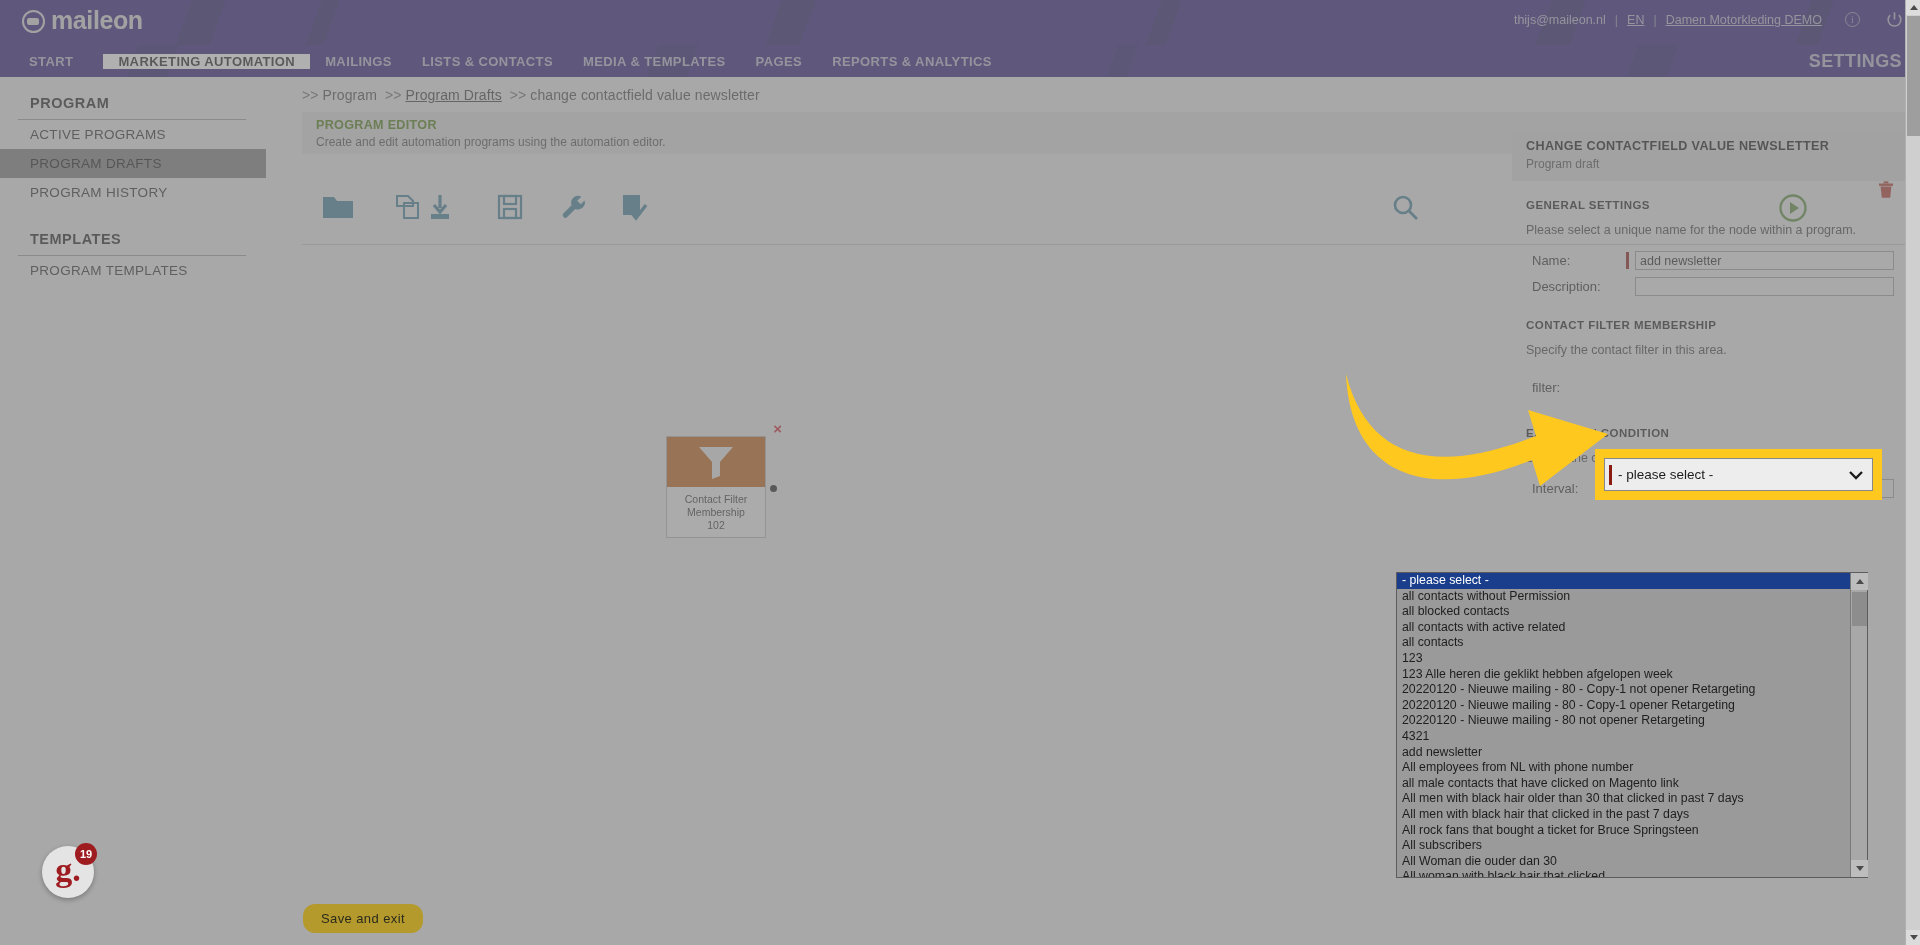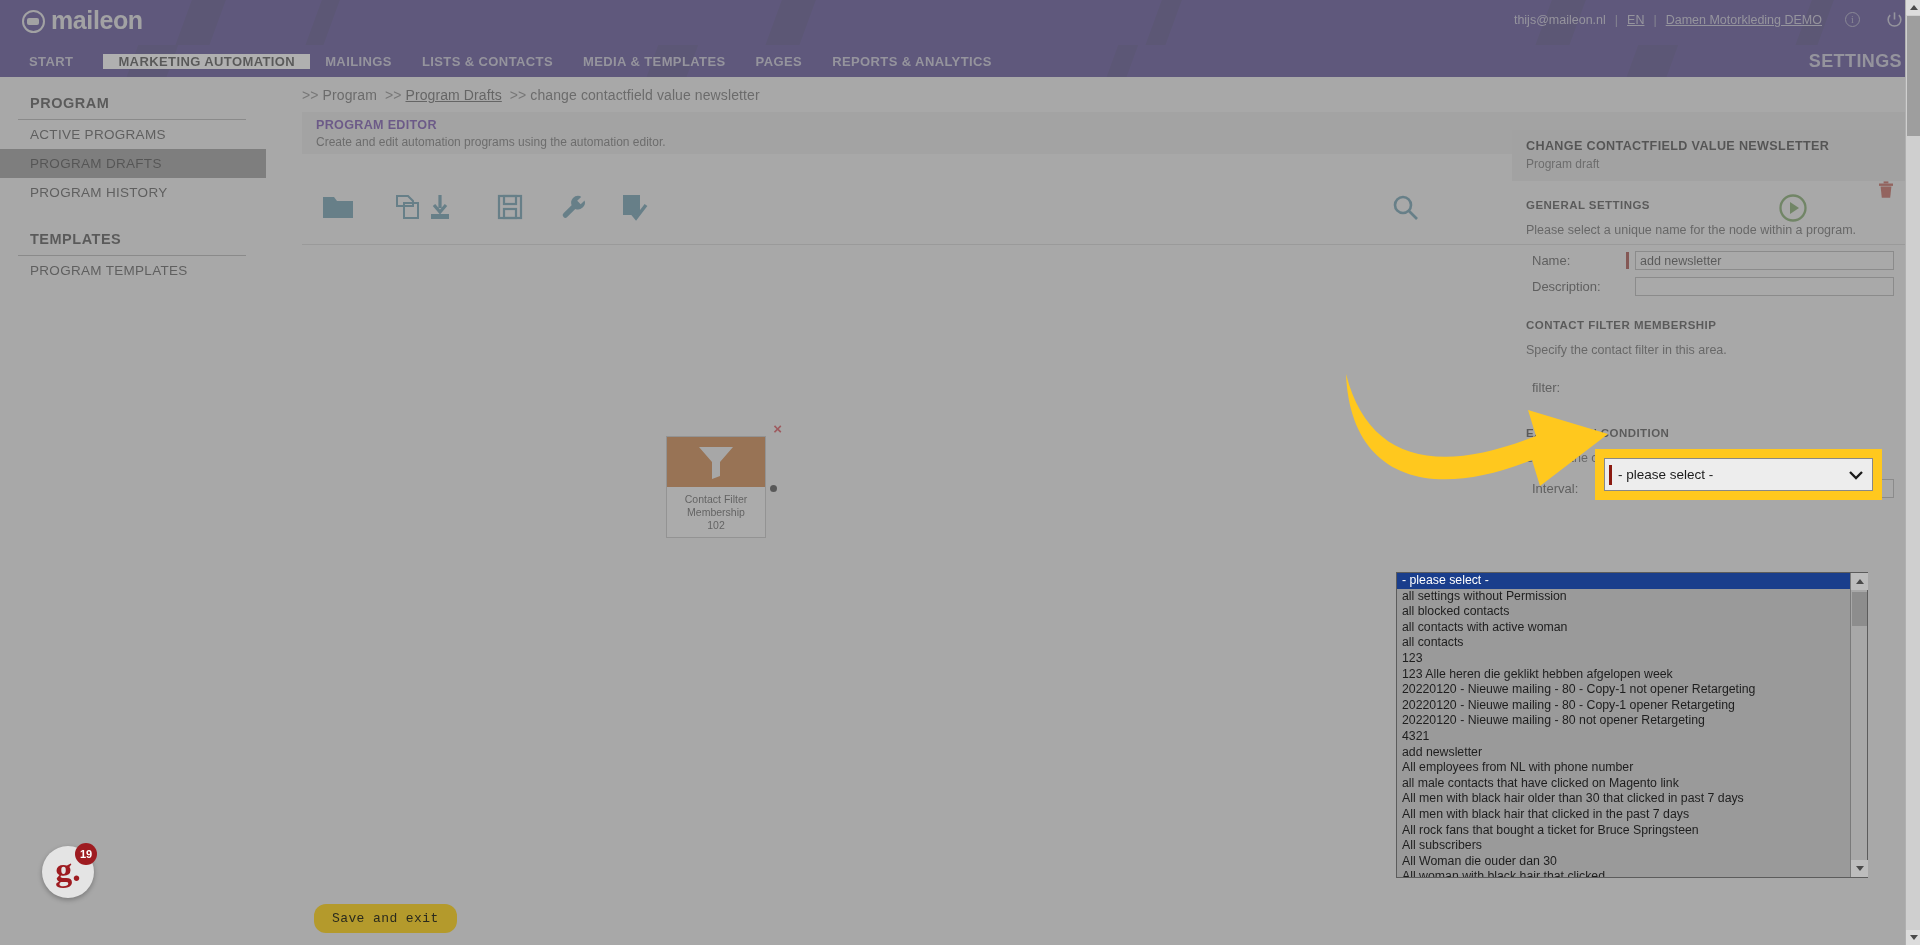--- a/index.html
+++ b/index.html
@@ -111,21 +111,21 @@
     letter-spacing: 0.1px;
   }
   .breadcrumb .crumb-link { text-decoration: underline; color: #3a3a3a; }
   .breadcrumb .arrow { color: #6a6a6a; }
 
   .panel-head {
     margin: 9px 12px 0 36px; background: #dcdcdc;
     height: 42px; padding: 6px 0 0 14px; position: relative;
   }
   .panel-head .ttl {
-    font-size: 12.6px; font-weight: bold; color: #4c1d95; letter-spacing: 0.3px;
+    font-size: 12.6px; font-weight: bold; color: #4d7c0f; letter-spacing: 0.3px;
   }
   .panel-head .sub { font-size: 12px; color: #4d4d4d; margin-top: 3px; }
 
   
   .toolbar {
     position: absolute; left: 36px; top: 108px; right: 12px; height: 60px;
     border-bottom: 1px solid #c6c6c6;
   }
   .tool { position: absolute; top: 8px; cursor: pointer; }
   .tool svg { display: block; }
@@ -268,24 +268,24 @@
   }
   .chat-count {
     position: absolute; right: -3px; top: -3px;
     width: 22px; height: 22px; border-radius: 50%;
     background: #9e1b20; color: #fff; font-size: 11px; font-weight: bold;
     display: flex; align-items: center; justify-content: center; text-align: center;
   }
 
   
   .save-exit {
-    position: absolute; left: 314px; bottom: 12px; z-index: 50;
+    position: absolute; left: 303px; bottom: 12px; z-index: 50;
     background: #b49a2c; color: #2a2a1d; border: none;
     border-radius: 12px; padding: 7px 18px;
-    font-size: 13px; font-family: Liberation Mono, monospace;
+    font-size: 13px; font-family: Liberation Sans, sans-serif;
     letter-spacing: 0.4px; cursor: pointer;
   }
 </style>
 </head>
 <body>
 
 <div id="root">
 
   <div class="topbar">
     <div class="stripe" style="left:170px"></div>
@@ -509,23 +509,23 @@
     <span class="caret">
       <svg width="14" height="10" viewBox="0 0 14 10">
           <path d="M1 2l6 6 6-6" stroke="#1b1b1b" stroke-width="2.3" fill="none"></path>
         </svg>
     </span>
   </div>
 
   <div class="dropdown">
     <div class="dd-list" id="dd-list">
         <div class="dd-opt selected">- please select -</div>
-        <div class="dd-opt">all settings without Permission</div>
+        <div class="dd-opt">all contacts without Permission</div>
         <div class="dd-opt">all blocked contacts</div>
-        <div class="dd-opt">all contacts with active woman</div>
+        <div class="dd-opt">all contacts with active related</div>
         <div class="dd-opt">all contacts</div>
         <div class="dd-opt">123</div>
         <div class="dd-opt">123 Alle heren die geklikt hebben afgelopen week</div>
         <div class="dd-opt">20220120 - Nieuwe mailing - 80 - Copy-1 not opener Retargeting</div>
         <div class="dd-opt">20220120 - Nieuwe mailing - 80 - Copy-1 opener Retargeting</div>
         <div class="dd-opt">20220120 - Nieuwe mailing - 80 not opener Retargeting</div>
         <div class="dd-opt">4321</div>
         <div class="dd-opt">add newsletter</div>
         <div class="dd-opt">All employees from NL with phone number</div>
         <div class="dd-opt">all male contacts that have clicked on Magento link</div>

